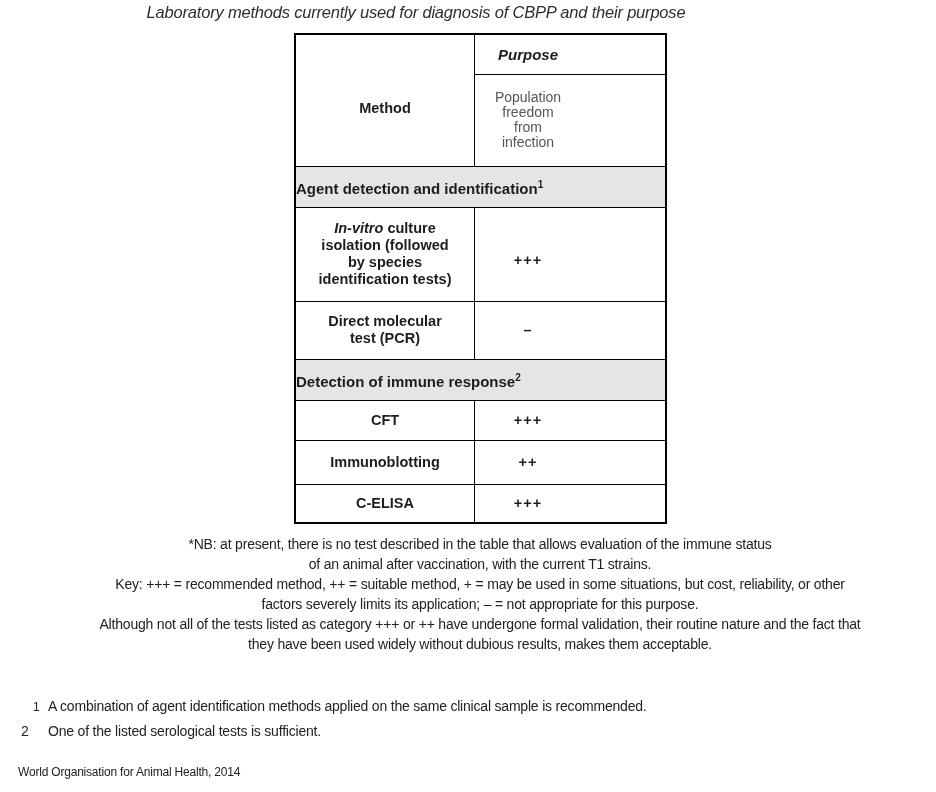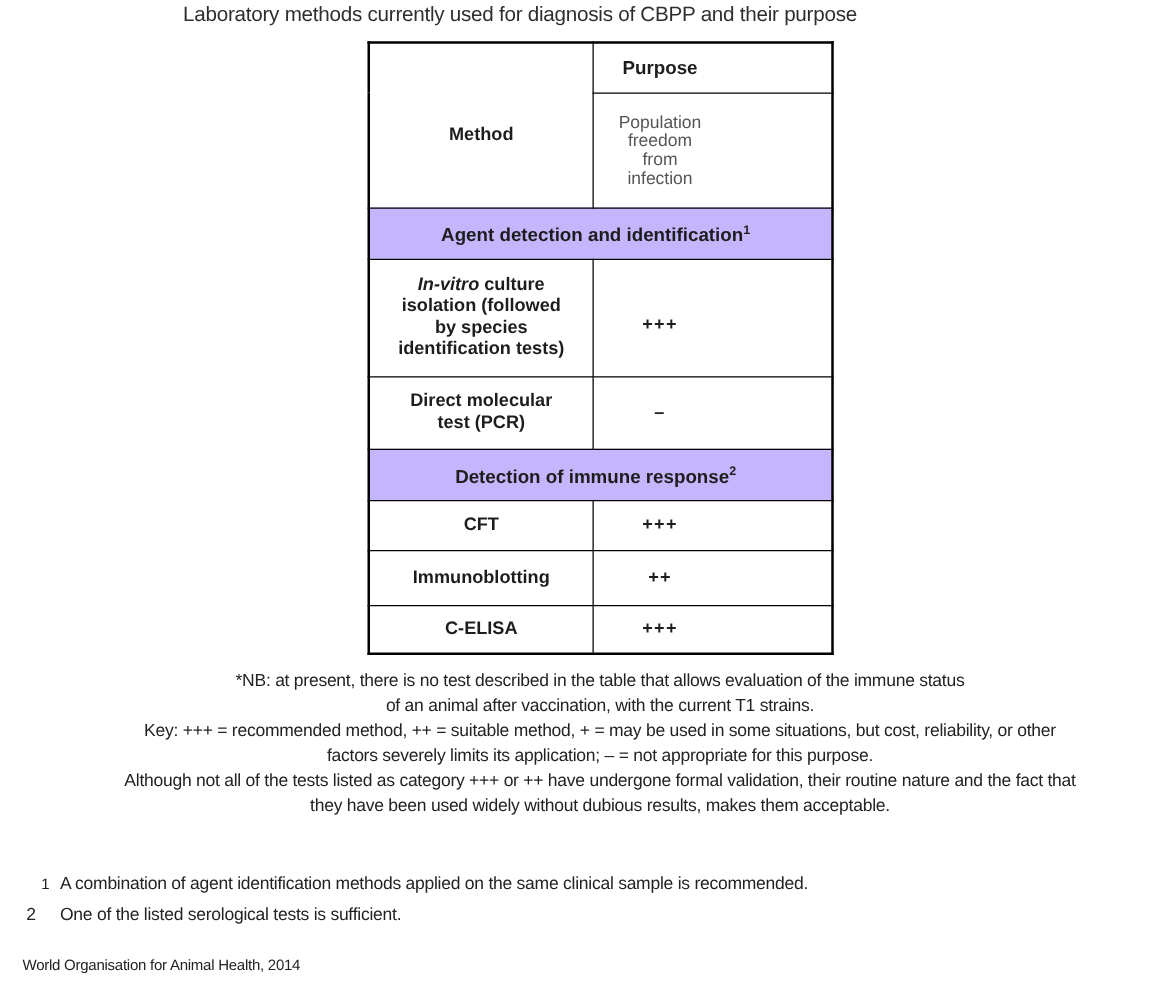--- a/index.html
+++ b/index.html
@@ -4,42 +4,42 @@
 <style>
   html,body{margin:0;padding:0;}
   body{
     width:936px;height:792px;position:relative;background:#ffffff;
     font-family:"Liberation Sans","DejaVu Sans",sans-serif;color:#1d1d1d;
     overflow:hidden;
   }
   
   .doc-title{
     position:absolute;top:3px;left:0;width:857px;box-sizing:border-box;
-    padding-right:25px;text-align:center;
+    padding-right:25px;text-align:center;font-style:italic;
     font-size:16.5px;letter-spacing:-0.2px;color:#2e2e2e;
   }
   
   .tbl-wrap{position:absolute;left:294px;top:33px;}
   table.diag{
     border-collapse:collapse;table-layout:fixed;
     border:2px solid #000;
   }
   table.diag td{
     border:1px solid #000;padding:0;vertical-align:middle;
     font-size:14.5px;line-height:17px;color:#1d1d1d;
   }
   td.col-method{width:178px;text-align:center;font-weight:bold;white-space:pre-line;}
   td.col-purpose{width:190px;}
   .subcol{width:106px;text-align:center;margin-left:0;}
   tr.hdr-purpose{height:40px;}
   tr.hdr-sub{height:92px;}
-  .purpose-hdr{font-weight:bold;font-size:15px;}
+  .purpose-hdr{font-weight:bold;font-size:15px;font-style:italic;}
   .purpose-sub{color:#555;font-size:14px;line-height:15px;white-space:pre-line;}
   tr.section-row td{
-    height:40px;background:#c4b5fd;text-align:center;
+    height:40px;background:#e5e5e5;text-align:left;
     font-weight:bold;font-size:15px;padding-right:8px;
   }
   tr.section-row sup{font-size:10px;}
   tr.r-invitro{height:94px;margin-left:20px;}
   tr.r-direct{height:58px;}
   tr.r-cft{height:40px;}
   tr.r-immuno{height:44px;}
   tr.r-elisa{height:39px;}
   td.val{font-weight:bold;font-size:13px;letter-spacing:1px;}
   td.val-top{vertical-align:top;}

